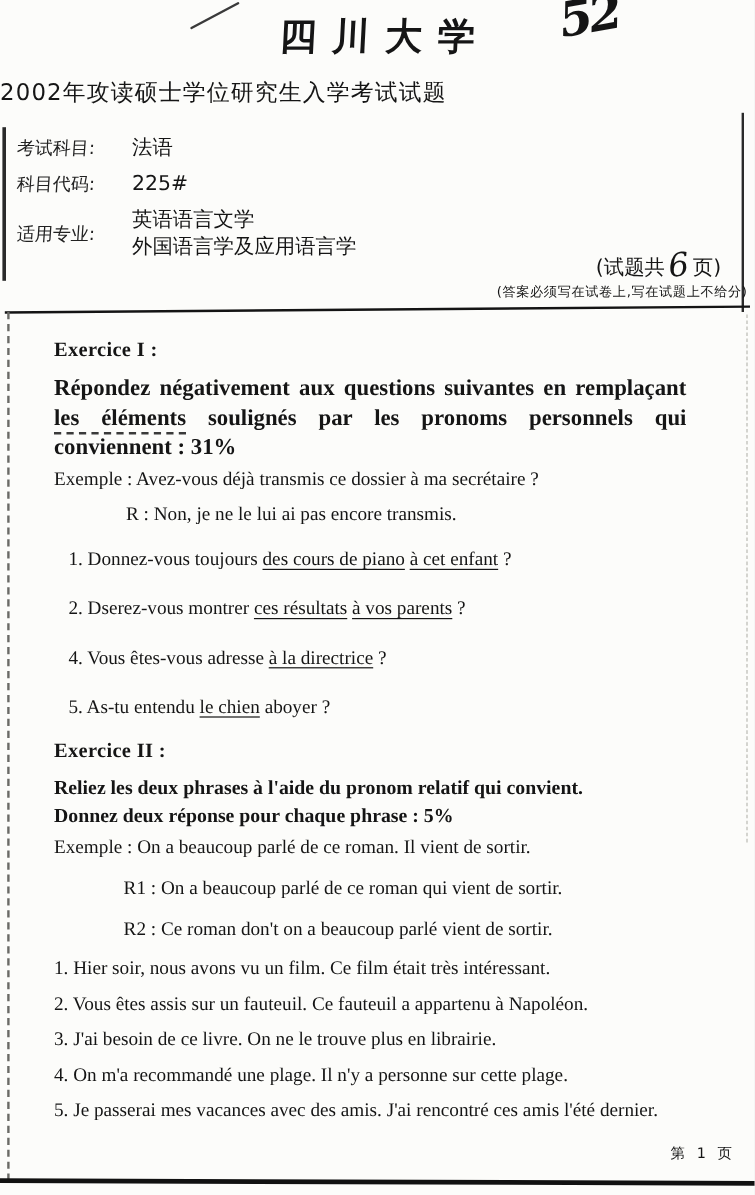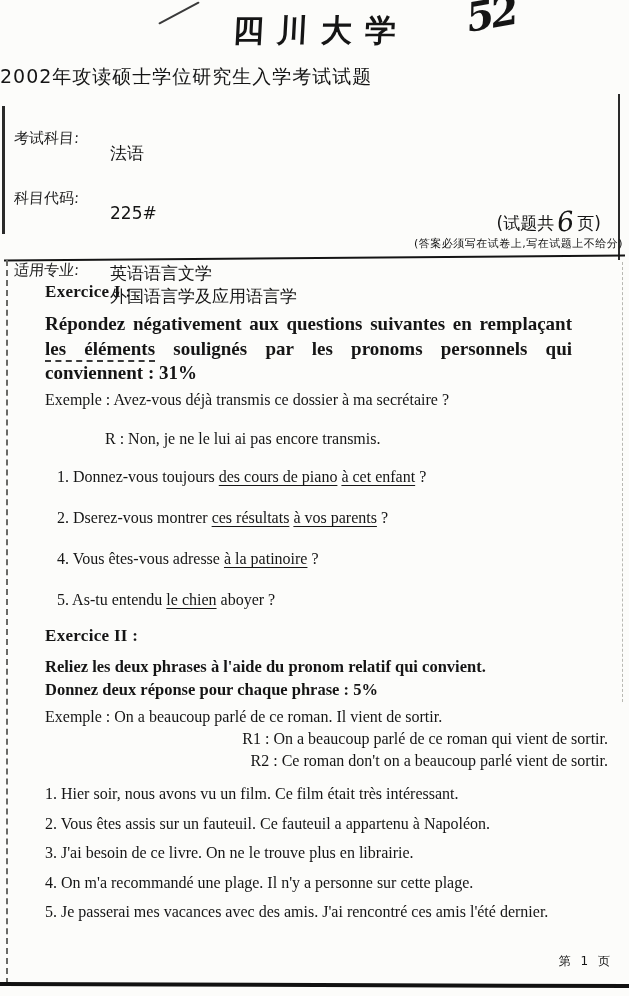--- a/index.html
+++ b/index.html
@@ -33,21 +33,21 @@
   .exam-title {
     position:absolute; top:64px; left:0; width:100%; text-align:left;
     font-family:"DejaVu Sans", sans-serif; font-size:19px; letter-spacing:1px;
   }
 
   
   .info-block { position:absolute; top:112px; left:14px;
     font-family:"DejaVu Sans", sans-serif; }
   .info-row { display:flex; align-items:center; margin-bottom:7px; }
   .info-label { width:96px; font-size:15px; color:#222; flex:none; transform:skewX(-4deg); }
-  .info-value { font-size:17px; line-height:23px;margin-top:30px; }
+  .info-value { font-size:17px; line-height:23px; }
 
   .pages-note {
     position:absolute; top:204px; right:28px;
     font-family:"DejaVu Sans", sans-serif; font-size:17px;
   }
   .hand-num { display:inline-block; font-family:"DejaVu Serif", serif;
     font-style:italic; font-size:27px; transform:translateY(2px) rotate(-6deg);
     padding:0 3px; }
   .answer-note {
     position:absolute; top:236px; right:6px;
@@ -69,22 +69,22 @@
     padding:24px 14px 0 39px; box-sizing:border-box; font-size:16px; }
   .ex-head { font-size:17px; font-weight:bold; margin:0 0 9px; letter-spacing:0.3px; }
   .ex-head.second { margin-top:6px; }
 
   .ins { font-weight:bold; width:527px; font-size:19px; }
   .jl { text-align:justify; text-align-last:justify; line-height:25px; }
   .ins-last { line-height:23px; }
   .dash-u { border-bottom:2px dashed #3a3a3a; padding-bottom:1px; }
 
   .ex-line { margin:5px 0 0; line-height:22px; }
-  .r-line { margin:17px 0 8px 60px; line-height:22px; }
-  .r-line.tight { margin:0 0 0 58px;text-align:right; }
+  .r-line { margin:7px 0 8px 60px; line-height:22px; }
+  .r-line.tight { margin:12px 0 0 58px; }
 
   .q { margin:12px; line-height:29px; }
   .u { text-decoration:underline; text-underline-offset:3px; }
 
   .ins2 { font-weight:bold; font-size:16.5px; line-height:23px; width:540px; }
 
   .items { margin-top:7px; }
   .item { margin:0; line-height:29.5px; width:562px;
     padding-left:23px; text-indent:-23px; }
 </style>
@@ -134,21 +134,21 @@
       <div class="jl">Répondez négativement aux questions suivantes en remplaçant</div>
       <div class="jl"><span class="dash-u">les éléments</span> <span>soulignés par les pronoms personnels qui</span></div>
       <div class="ins-last">conviennent : 31%</div>
     </div>
 
     <p class="ex-line">Exemple : Avez-vous déjà transmis ce dossier à ma secrétaire ?</p>
     <p class="r-line">R : Non, je ne le lui ai pas encore transmis.</p>
 
     <p class="q"><span>1. Donnez-vous toujours </span><span class="u">des cours de piano</span><span> </span><span class="u">à cet enfant</span><span> ?</span></p>
     <p class="q"><span>2. Dserez-vous montrer </span><span class="u">ces résultats</span><span> </span><span class="u">à vos parents</span><span> ?</span></p>
-    <p class="q"><span>4. Vous êtes-vous adresse </span><span class="u">à la patinoire</span><span> ?</span></p>
+    <p class="q"><span>4. Vous êtes-vous adresse </span><span class="u">à la directrice</span><span> ?</span></p>
     <p class="q"><span>5. As-tu entendu </span><span class="u">le chien</span><span> aboyer ?</span></p>
 
     <div class="ex-head second">Exercice II :</div>
 
     <div class="ins2">
       <div>Reliez les deux phrases à l'aide du pronom relatif qui convient.</div>
       <div>Donnez deux réponse pour chaque phrase : 5%</div>
     </div>
 
     <p class="ex-line">Exemple :  On a beaucoup parlé de ce roman. Il vient de sortir.</p>

